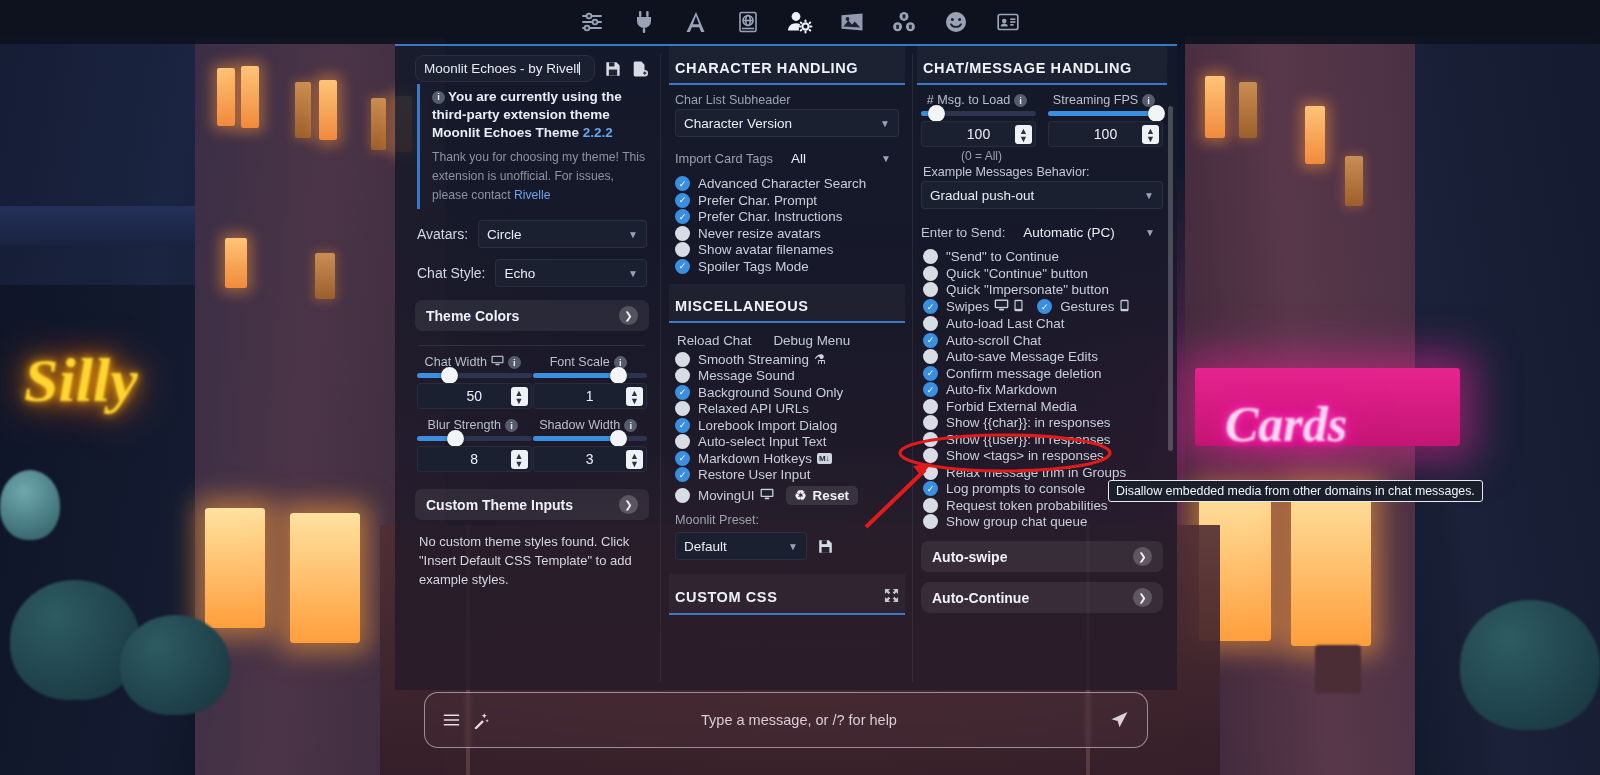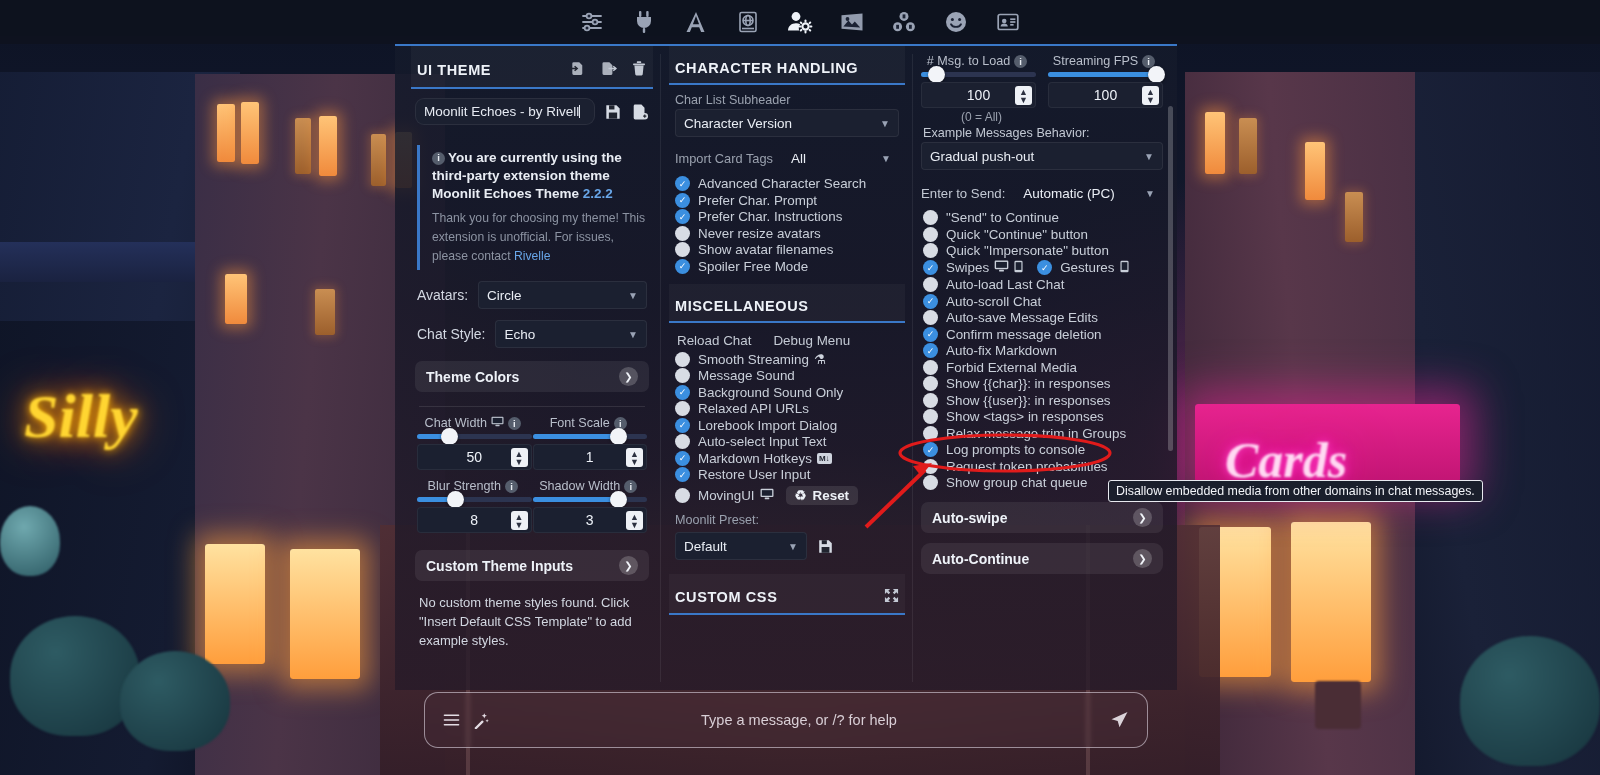--- a/index.html
+++ b/index.html
@@ -4,21 +4,21 @@
 <style>
   * { box-sizing: border-box; margin:0; padding:0; }
   html,body { width:1600px; height:775px; overflow:hidden; }
   body {
     font-family: "Liberation Sans", sans-serif;
     background:#0b0f1a;
     position:relative;
   }
 
   
-  #bg { position:absolute; inset:0; overflow:hidden; background:#701a75;margin-top:36px; }
+  #bg { position:absolute; inset:0; overflow:hidden; background:#701a75; }
   .bgsky {
     position:absolute; inset:0;
     background:
       radial-gradient(ellipse 700px 420px at 50% 95%, rgba(255,170,90,.45), rgba(255,120,70,0) 70%),
       radial-gradient(ellipse 500px 380px at 78% 55%, rgba(226,60,150,.32), rgba(226,60,150,0) 70%),
       radial-gradient(ellipse 420px 300px at 18% 45%, rgba(255,150,60,.22), rgba(255,150,60,0) 70%),
       linear-gradient(180deg,#0e1426 0%, #151a2e 35%, #2a1f33 65%, #3a2433 100%);
   }
   .bldg { position:absolute; }
   
@@ -137,21 +137,21 @@
   .textfield {
     flex:1; background:#1b2030; border:1px solid rgba(255,255,255,.07);
     border-radius:9px; padding:5px 8px; color:#e6eaf2; font-size:13.5px;
     height:27px; line-height:16px; white-space:nowrap; overflow:hidden;
     position:relative;
   }
   .caret{ display:inline-block; width:1px; height:13px; background:#e6eaf2; vertical-align:-2px;}
   .sqbtn { color:#d6dbe4; cursor:pointer; display:flex; align-items:center; }
 
   .notice {
-    margin:20px 6px 0 6px; padding:4px 0 4px 12px;
+    margin:2px 6px 0 6px; padding:4px 0 4px 12px;
     border-left:3px solid #3a78c8;
   }
   .notice .hl { color:#e9edf4; font-weight:bold; font-size:13.5px; line-height:18px; }
   .notice .ver { color:#68a6e8; }
   .notice .sub { color:#8c93a2; font-size:12.2px; line-height:19px; margin-top:6px; }
   .notice .sub a { color:#68a6e8; text-decoration:none; }
   .infoi {
     display:inline-flex; align-items:center; justify-content:center;
     width:13px;height:13px;border-radius:50%;background:#555d6c;color:#e8ecf2;
     font-size:9.5px;font-weight:bold; vertical-align:1px; margin-right:3px;
@@ -371,46 +371,20 @@
       <line x1="14.2" y1="9.2" x2="19.4" y2="9.2"></line>
         <line x1="14.2" y1="12" x2="19.4" y2="12"></line>
         <line x1="14.2" y1="14.8" x2="17.6" y2="14.8"></line>
     </svg>
   </div>
 </div>
 
 <div id="panel">
 
   <div class="col col1">
-    <div class="sect-title">
-      <span>UI THEME</span>
-      <span class="ttools">
-        <span>
-          <svg width="17" height="17" viewBox="0 0 20 20" fill="none" stroke="currentColor" stroke-width="1.6">
-            <path d="M12 2.5H5.5a1.6 1.6 0 0 0-1.6 1.6v11.8a1.6 1.6 0 0 0 1.6 1.6H14a1.6 1.6 0 0 0 1.6-1.6V6.2z" fill="currentColor" stroke="none" opacity=".85"></path>
-            <line x1="1.5" y1="10" x2="9" y2="10" stroke="#20242f" stroke-width="1.8"></line>
-            <path d="M6.6 7.4 L9.6 10 L6.6 12.6" fill="none" stroke="#20242f" stroke-width="1.8"></path>
-          </svg>
-        </span>
-        <span>
-          <svg width="17" height="17" viewBox="0 0 20 20" fill="none" stroke="currentColor" stroke-width="1.6">
-            <path d="M11 2.5H4.5a1.6 1.6 0 0 0-1.6 1.6v11.8a1.6 1.6 0 0 0 1.6 1.6H13a1.6 1.6 0 0 0 1.6-1.6V6.2z" fill="currentColor" stroke="none" opacity=".85"></path>
-            <line x1="10" y1="10" x2="19" y2="10" stroke="currentColor" stroke-width="1.8"></line>
-            <path d="M15.6 7.4 L18.6 10 L15.6 12.6" fill="none" stroke="currentColor" stroke-width="1.8"></path>
-          </svg>
-        </span>
-        <span>
-          <svg width="16" height="17" viewBox="0 0 18 20" fill="currentColor">
-            <rect x="2" y="4.2" width="14" height="1.9" rx=".7"></rect>
-            <rect x="6.4" y="1.6" width="5.2" height="2" rx=".7"></rect>
-            <path d="M3.6 6.6h10.8l-1 10.2a1.4 1.4 0 0 1-1.4 1.3H6a1.4 1.4 0 0 1-1.4-1.3z"></path>
-          </svg>
-        </span>
-      </span>
-    </div>
 
     <div class="themeName">
       <div class="textfield"><span>Moonlit Echoes - by Rivell</span><span class="caret"></span></div>
       <span class="sqbtn">
         <svg width="18" height="18" viewBox="0 0 20 20" fill="currentColor">
           <path d="M2.6 2.6h11.2L17.4 6.2v11.2H2.6z"></path>
           <rect x="5.6" y="2.6" width="6" height="4.6" fill="#20242f"></rect>
           <rect x="5.4" y="10.6" width="9.2" height="6.8" fill="#20242f"></rect>
         </svg>
       </span>
@@ -568,21 +542,21 @@
       <div class="cbrow">
           <span class="cb"></span>
           <span class="cblab">Never resize avatars</span>
         </div>
       <div class="cbrow">
           <span class="cb"></span>
           <span class="cblab">Show avatar filenames</span>
         </div>
       <div class="cbrow">
           <span class="cb on">✓</span>
-          <span class="cblab">Spoiler Free Mode</span>
+          <span class="cblab">Spoiler Tags Mode</span>
         </div>
     </div>
 
     <div class="sect-title" style="margin-top:10px;">
       <span>MISCELLANEOUS</span>
     </div>
 
     <div class="linkrow">
       <span>Reload Chat</span>
       <span>Debug Menu</span>
@@ -670,20 +644,23 @@
           <path d="M15 15h-5.5l1.9-1.9-2-2 1.7-1.7 2 2L15 9.5z"></path>
         </svg>
       </span>
         </span>
     </div>
 
     <div class="coldiv"></div>
   </div>
 
   <div class="col col3 c3pad">
+    <div class="sect-title">
+      <span>CHAT/MESSAGE HANDLING</span>
+    </div>
 
     <div class="twoslider">
       <div class="slider-cell">
         <div class="slider-lab">
           <span># Msg. to Load</span>
           <span class="infoi">i</span>
         </div>
         <div class="track">
             <div class="fill" style="width:10%"></div>
             <div class="knob" style="left:calc(10% - 5px)"></div>

